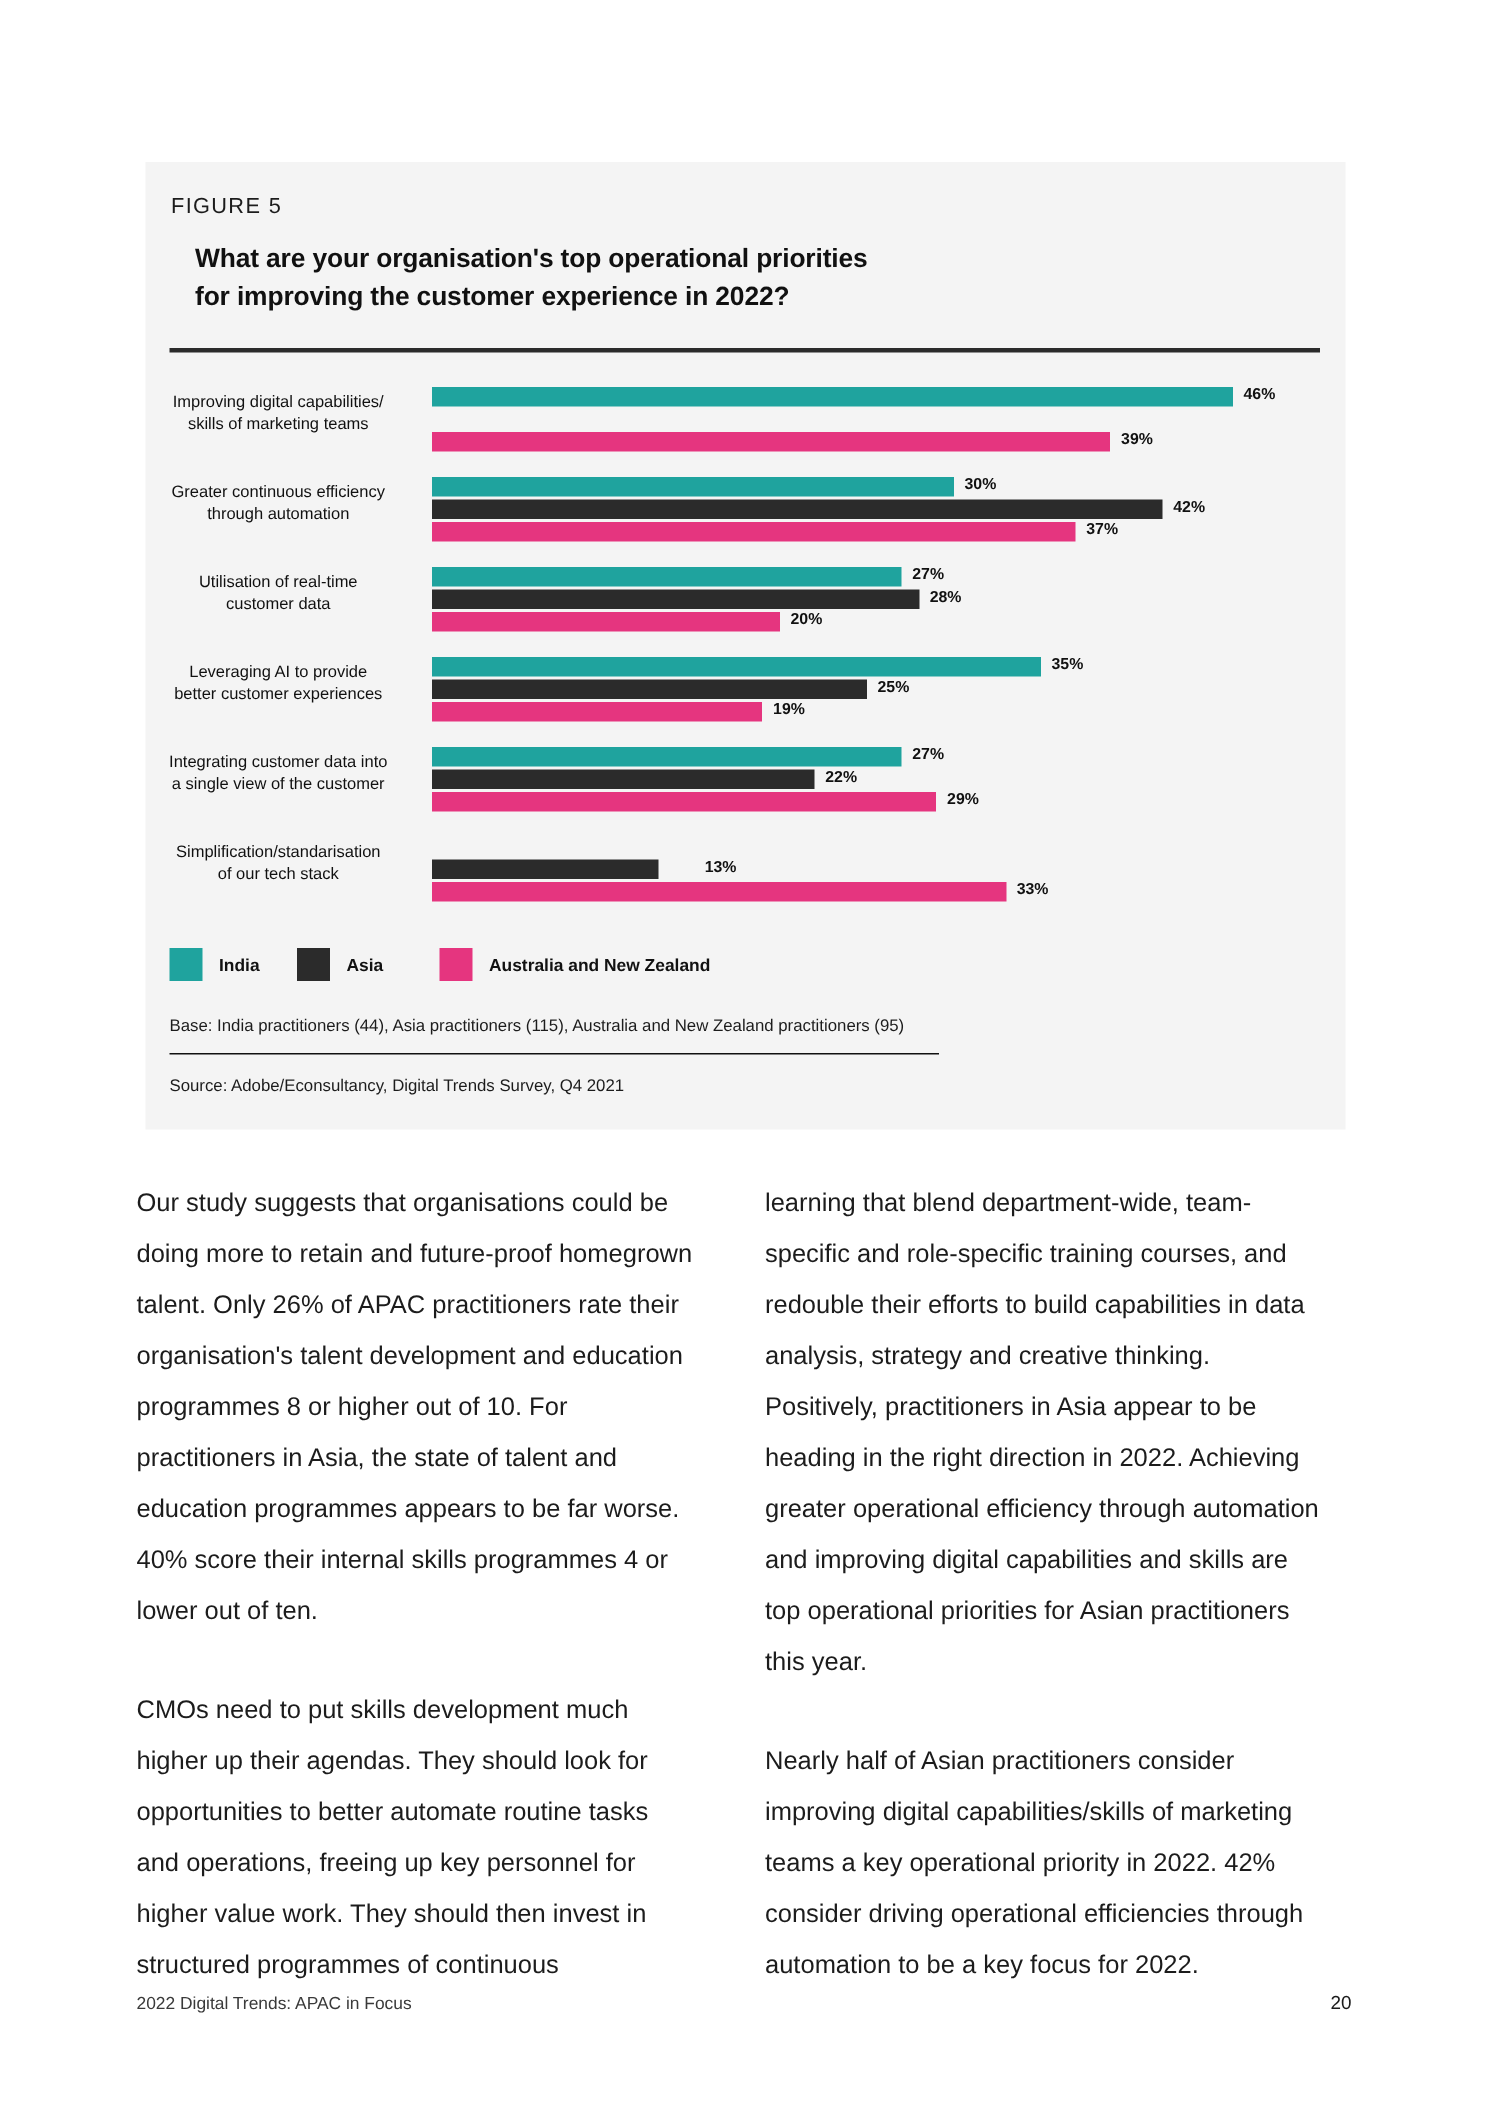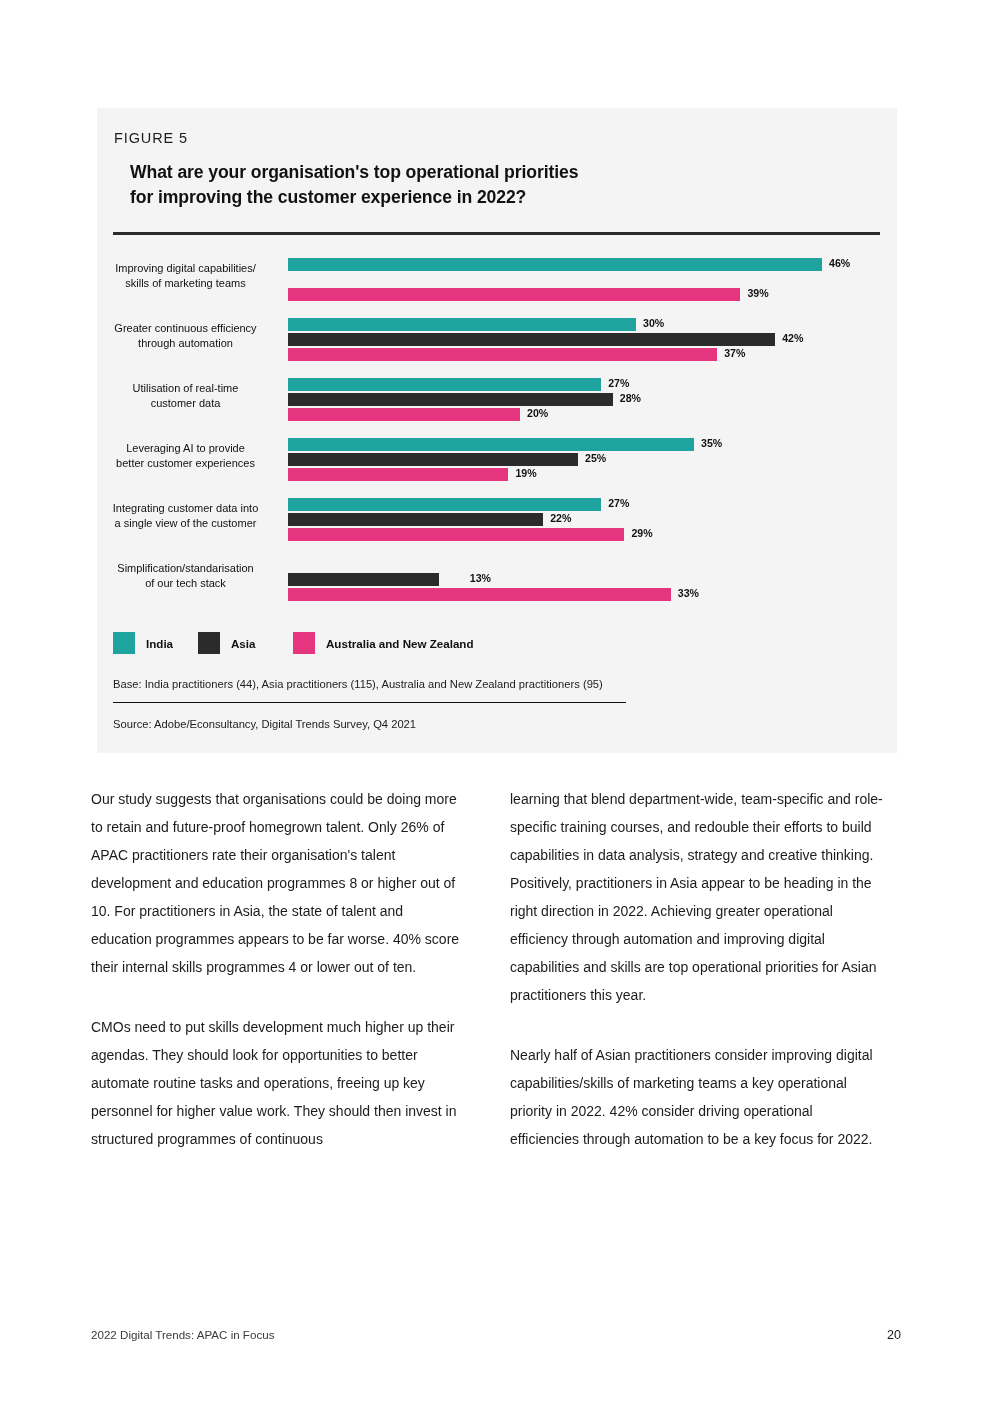--- a/index.html
+++ b/index.html
@@ -190,21 +190,21 @@
     top: 785px;
     width: 810px;
     display: flex;
     gap: 46px;
   }
   .column {
     width: 373px;
   }
   .column p {
     margin: 0 0 32px 0;
-    font-size: 14px;
+    font-size: 17px;
     line-height: 2.0;
     color: #1c1c1c;
   }
   .column p:last-child { margin-bottom: 0; }
 
   
   .footer {
     position: absolute;
     left: 91px;
     top: 1328px;

